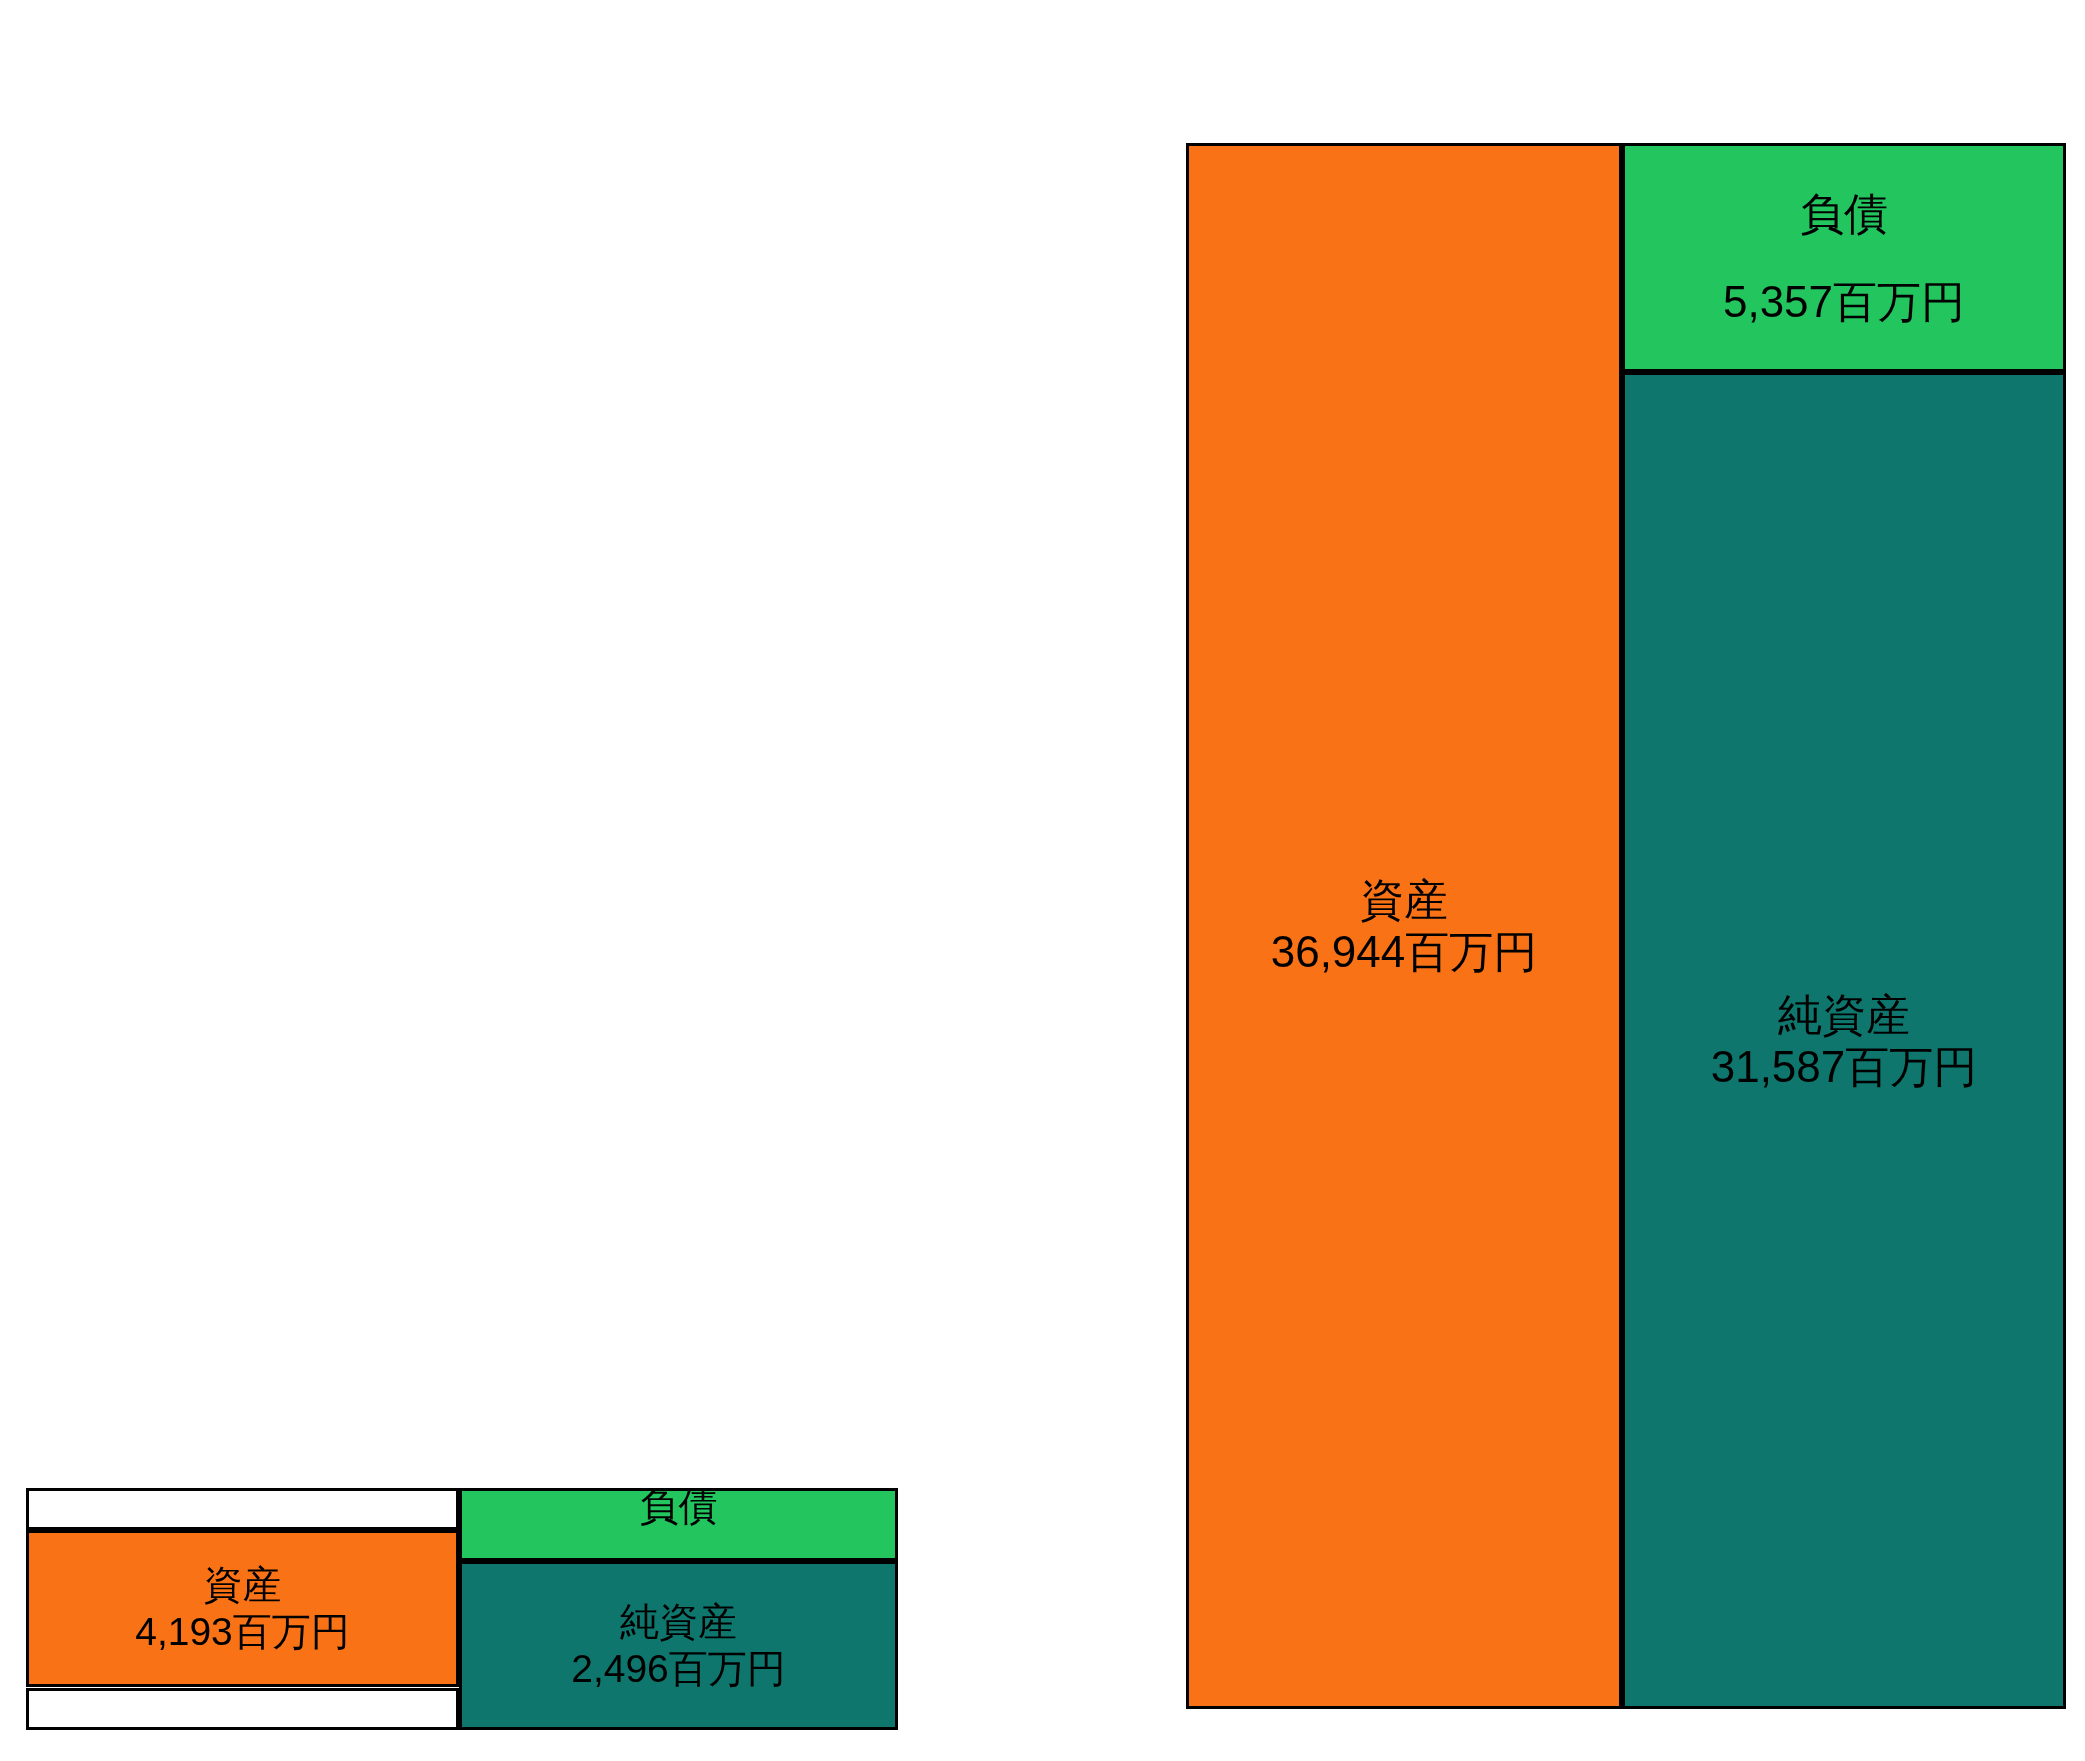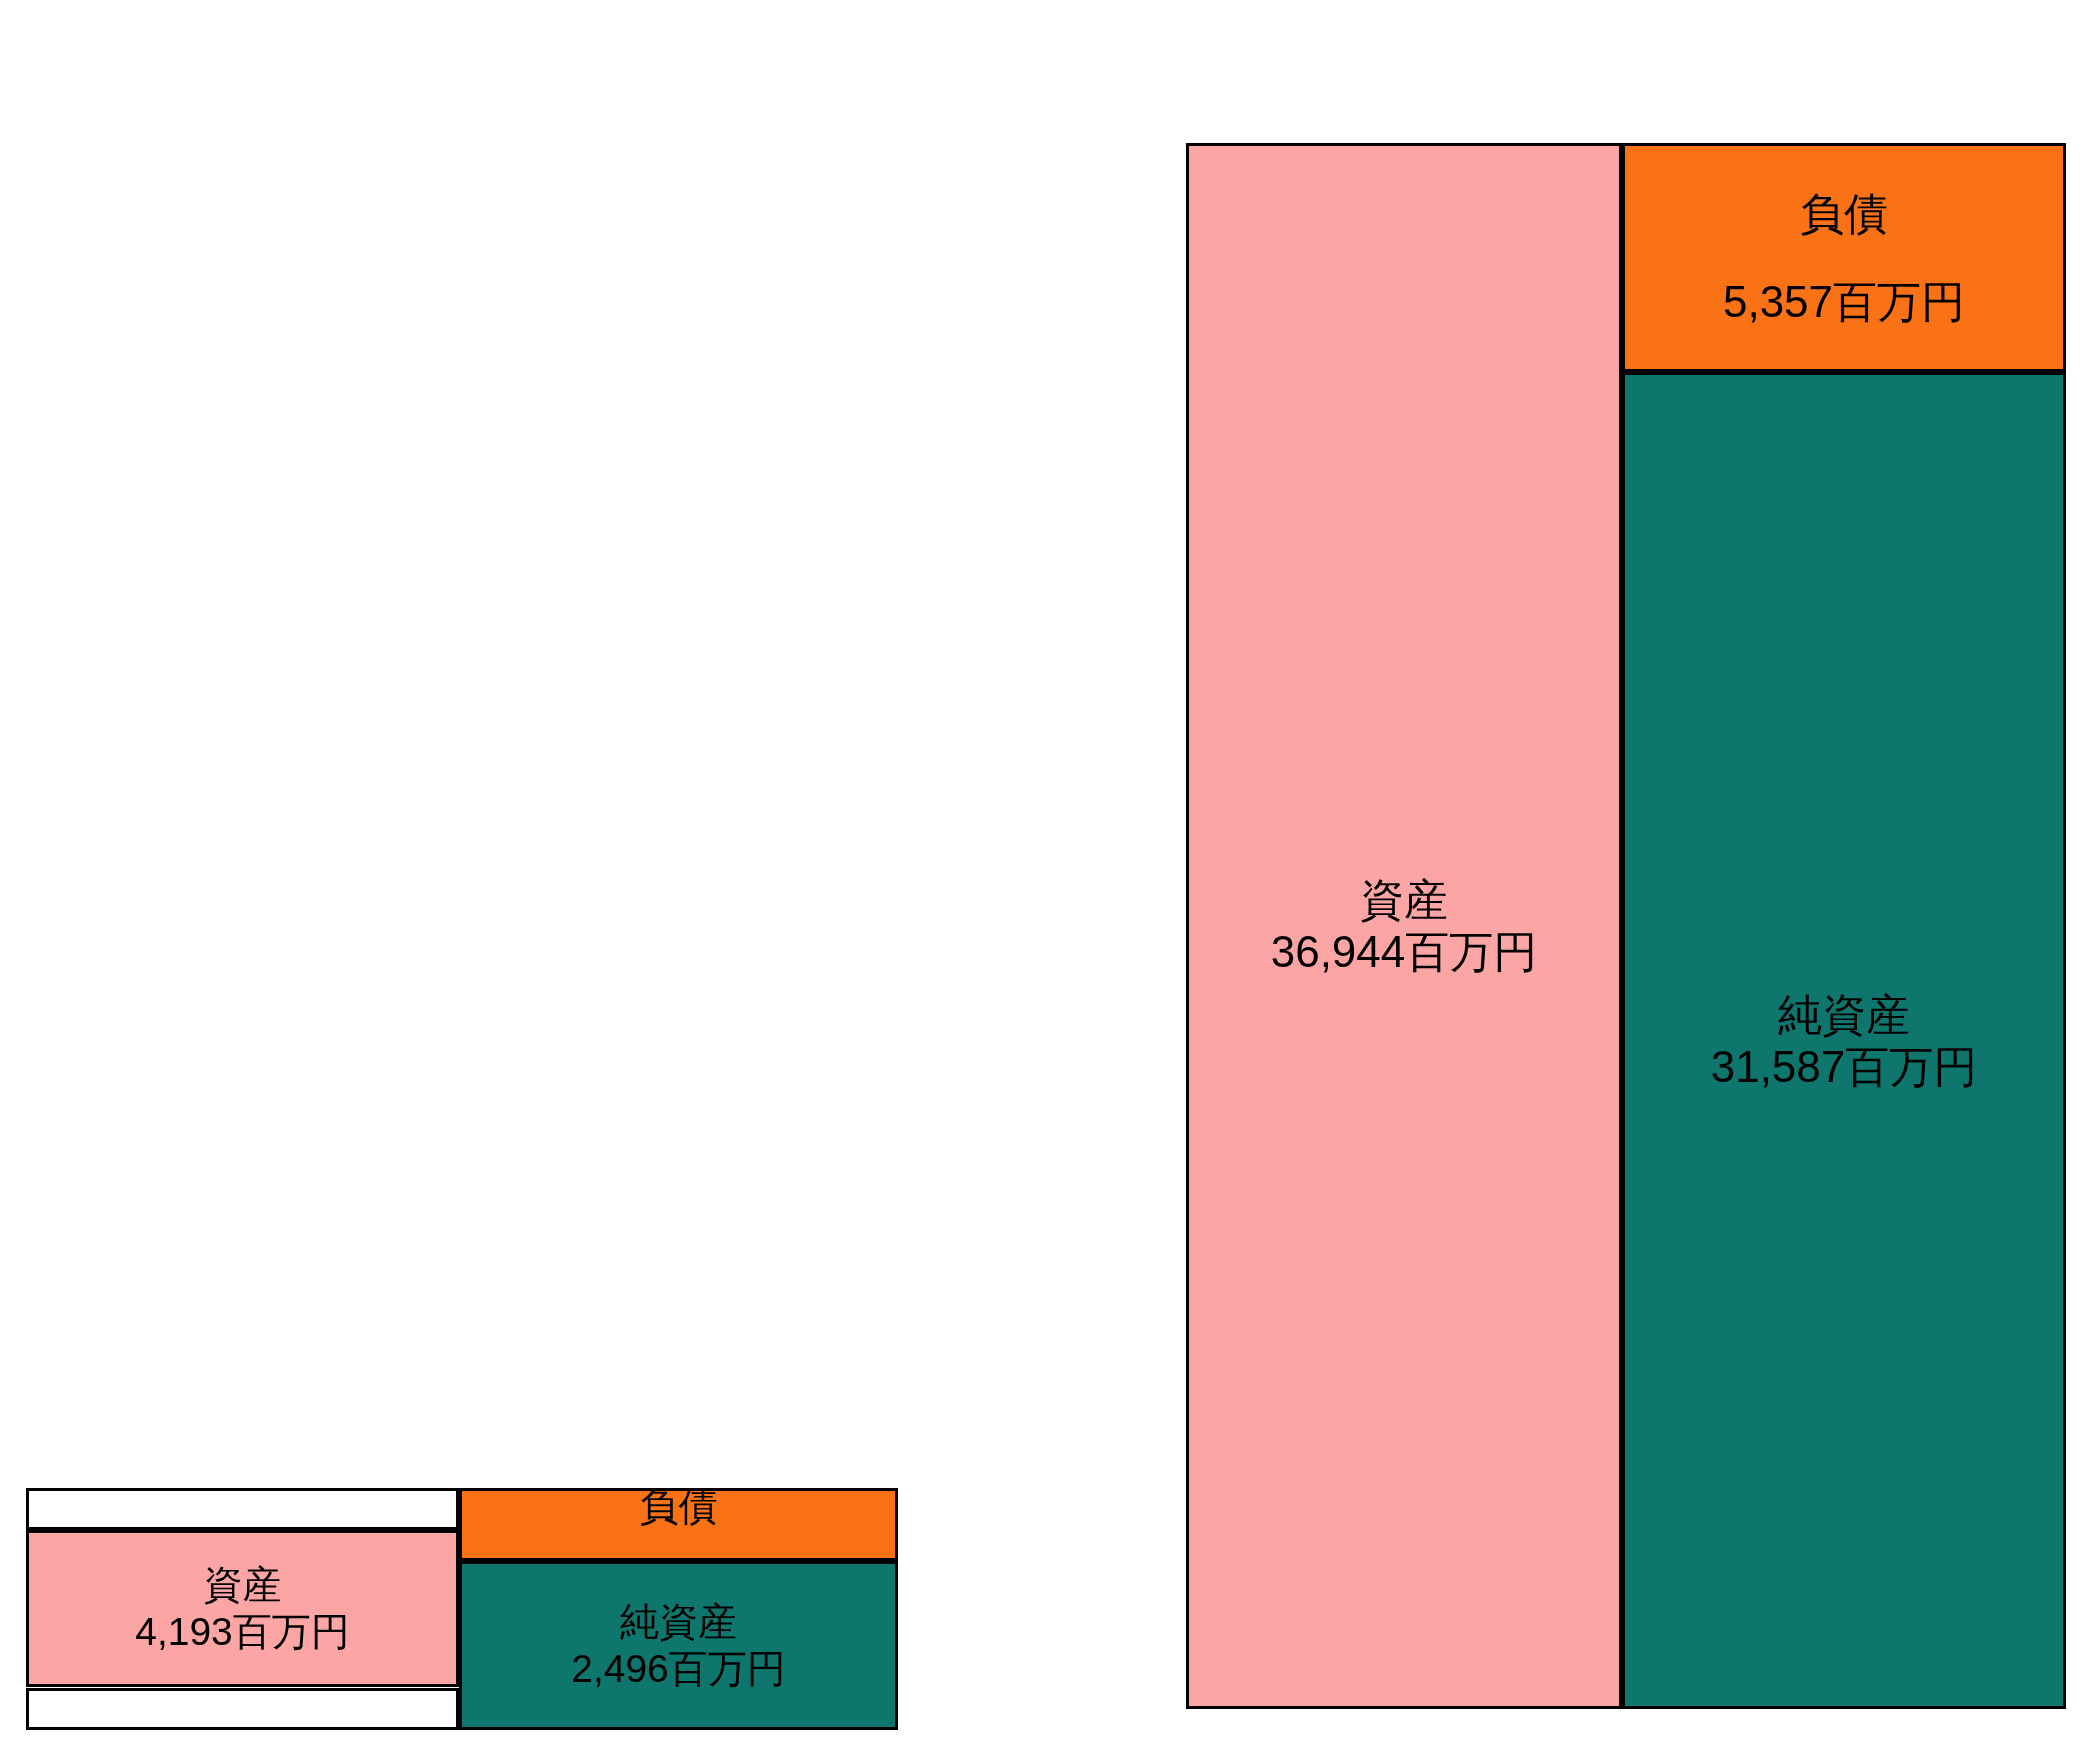--- a/index.html
+++ b/index.html
@@ -61,22 +61,22 @@
   }
 
   .bs-box .box-label,
   .bs-box .box-value {
     display: block;
     white-space: nowrap;
     line-height: 1.18;
     font-weight: 400;
   }
 
-  .asset-fill   { background: #fca5a5; }
-  .liab-fill    { background: #f97316; gap: 36px; }
+  .asset-fill   { background: #f97316; }
+  .liab-fill    { background: #22c55e; gap: 36px; }
   .equity-fill  { background: #0f766e; }
   .empty-fill   { background: #ffffff; }
 
   
   #panel-large { left: 1186px; top: 143px; width: 881px; height: 1566px; }
 
   #panel-large .left-col  { left: 0px;   top: 0px; width: 436px; height: 1566px; }
   #panel-large .right-col { left: 436px; top: 0px; width: 444px; height: 1566px; }
 
   #panel-large .asset-box   { left: 0; top: 0; width: 436px; height: 1566px; font-size: 44px; }

